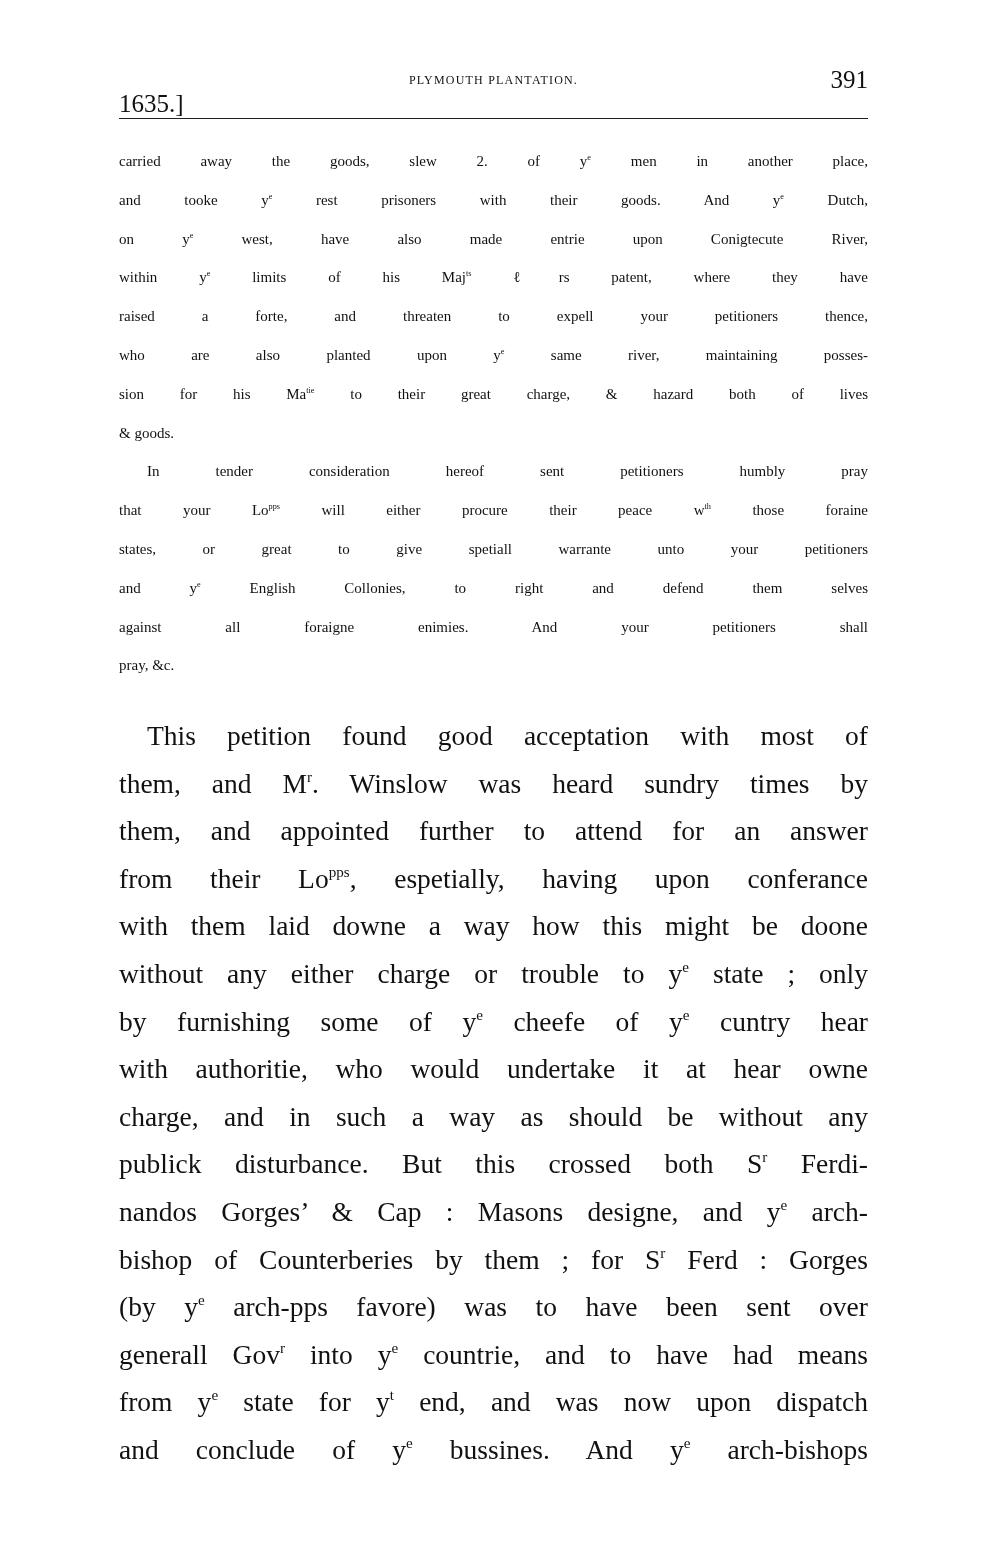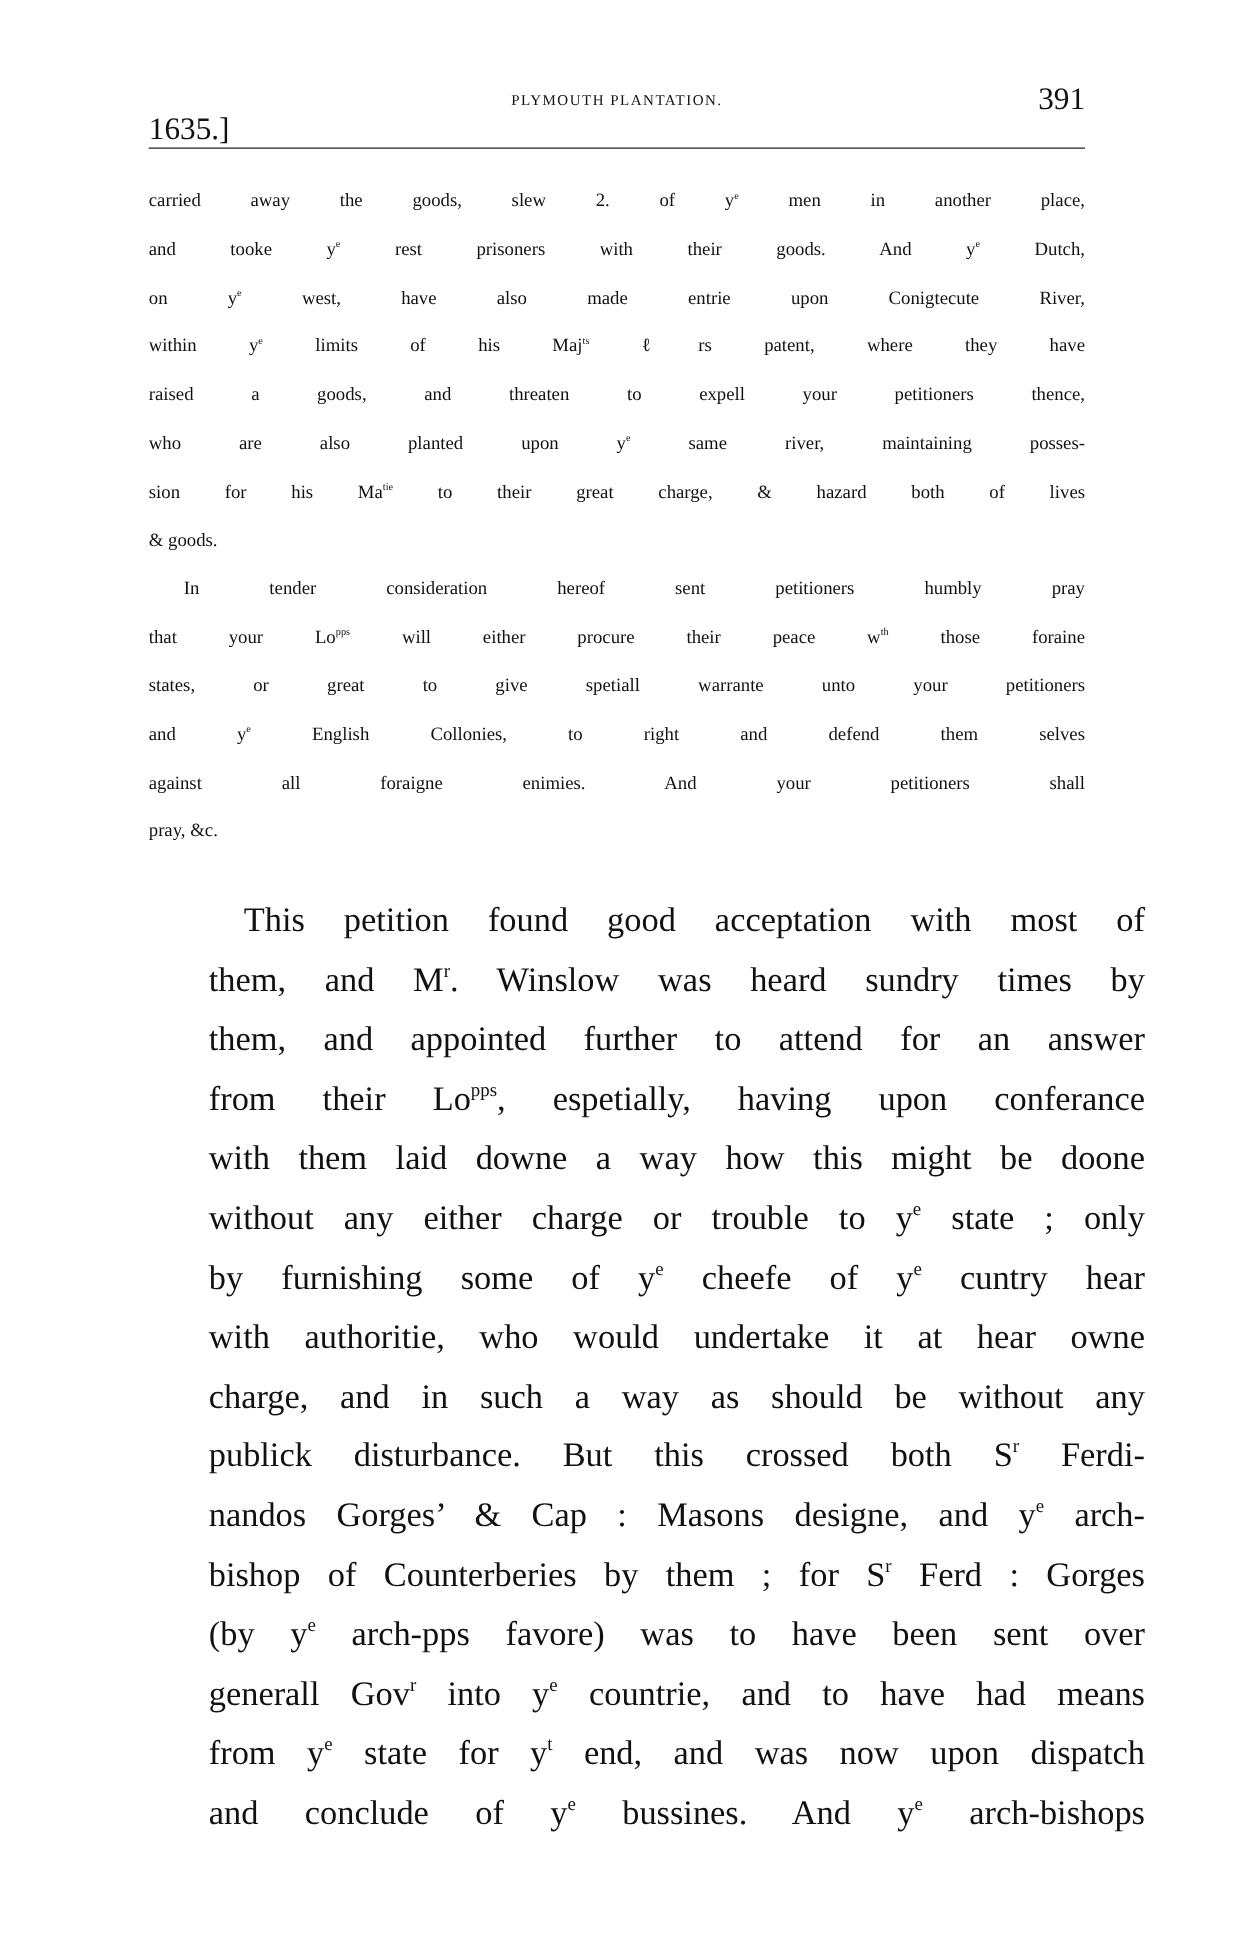--- a/index.html
+++ b/index.html
@@ -17,40 +17,40 @@
       font-size: 12px; letter-spacing: 1.2px; }
     .rh-page { position: absolute; right: 0; top: 0; }
     .rule { position: absolute; top: 118px; left: 0; width: 749px; height: 0;
       border-top: 1.5px solid #222; }
     .block { position: absolute; left: 0; width: 749px; }
     .line { display: block; width: 749px; white-space: nowrap; text-align: justify;
       text-align-last: justify; }
     .line.last { text-align-last: left; }
     .line.indent { padding-left: 28px; width: 721px; }
     .petition .line { font-size: 15px; height: 38.8px; line-height: 38.8px; }
-    .narrative .line { font-size: 27.5px; height: 47.6px; line-height: 47.6px; margin-left: 48px; }
+    .narrative .line { font-size: 27.5px; height: 47.6px; line-height: 47.6px; }
     sup { font-size: 0.55em; line-height: 0; vertical-align: 0.75em; }
   </style>
 </head>
 <body>
 
 <div class="page">
   <div class="running-head">
     <span class="rh-year">1635.]</span>
     <span class="rh-title">PLYMOUTH PLANTATION.</span>
     <span class="rh-page">391</span>
   </div>
   <div class="rule"></div>
 
   <div class="block petition" style="top:142px;">
       <span class="line">carried away the goods, slew 2. of y<sup>e</sup> men in another place,</span>
       <span class="line">and tooke y<sup>e</sup> rest prisoners with their goods.  And y<sup>e</sup> Dutch,</span>
       <span class="line">on y<sup>e</sup> west, have also made entrie upon Conigtecute River,</span>
       <span class="line">within y<sup>e</sup> limits of his Maj<sup>ts</sup> ℓrs patent, where they have</span>
-      <span class="line">raised a goods, and threaten to expell your petitioners thence,</span>
+      <span class="line">raised a forte, and threaten to expell your petitioners thence,</span>
       <span class="line">who are also planted upon y<sup>e</sup> same river, maintaining posses-</span>
       <span class="line">sion for his Ma<sup>tie</sup> to their great charge, &amp; hazard both of lives</span>
       <span class="line last">&amp; goods.</span>
       <span class="line indent">In tender consideration hereof sent petitioners humbly pray</span>
       <span class="line">that your Lo<sup>pps</sup> will either procure their peace w<sup>th</sup> those foraine</span>
       <span class="line">states, or great to give spetiall warrante unto your petitioners</span>
       <span class="line">and y<sup>e</sup> English Collonies, to right and defend them selves</span>
       <span class="line">against all foraigne enimies.  And your petitioners shall</span>
       <span class="line last">pray, &amp;c.</span>
     </div>

